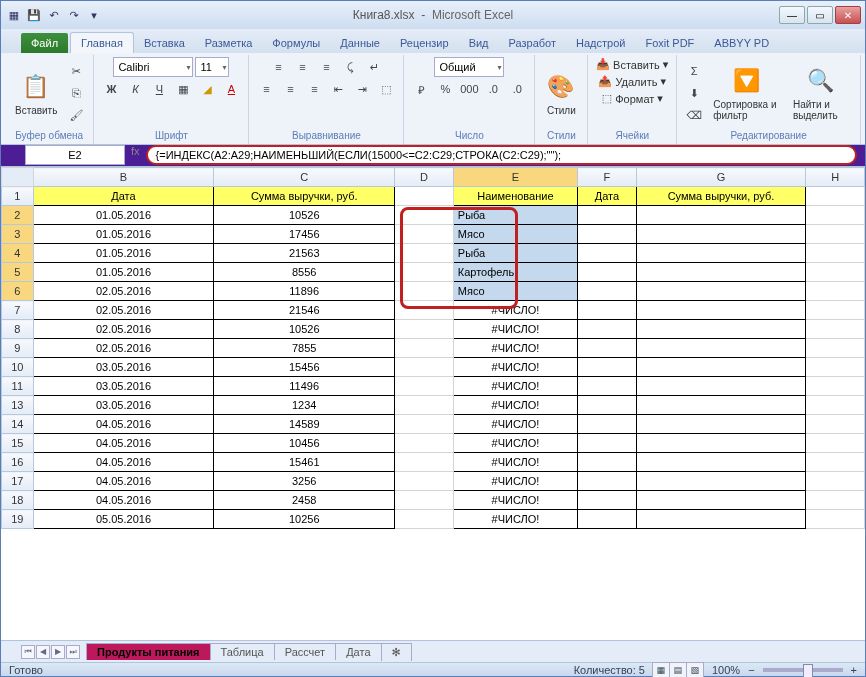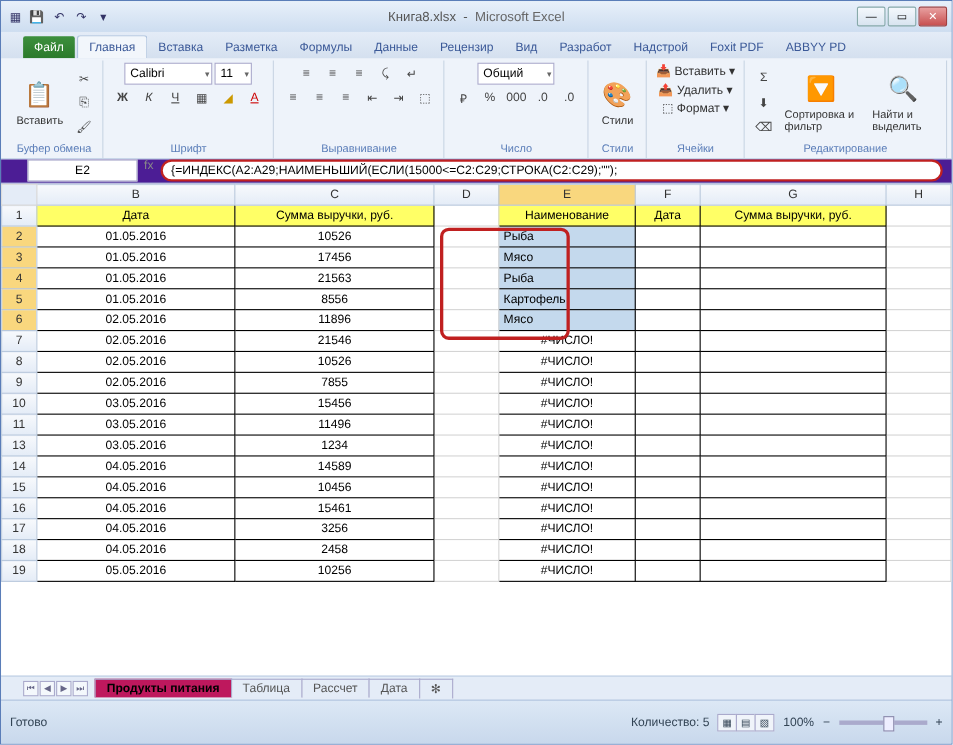--- a/index.html
+++ b/index.html
@@ -46,21 +46,21 @@
 .sel-cell { background: #c4d9ed !important; border: 1px solid #000 !important; text-align: left; margin-left: 28px; }
 .colB { width: 160px; } .colC { width: 160px; } .colD { width: 52px; } .colE { width: 110px; } .colF { width: 52px; } .colG { width: 150px; } .colH { width: 52px; }
 .highlight-wrap { position: relative; }
 .red-box { position: absolute; border: 3px solid #c02020; border-radius: 8px; pointer-events: none; }
 .sheet-tabs { height: 22px; background: #e4ecf7; display: flex; align-items: center; border-top: 1px solid #b0c4de; padding-left: 20px; }
 .nav-arrows { display: flex; gap: 1px; margin-right: 6px; }
 .nav-arrows span { width: 14px; height: 14px; border: 1px solid #aac; background: #f4f8fc; font-size: 8px; display: flex; align-items: center; justify-content: center; color: #668; }
 .stab { padding: 2px 10px; background: #fff; border: 1px solid #aac; border-bottom: none; font-size: 11px; margin-right: -1px; }
 .stab.active { background: #be185d; font-weight: bold; }
 .stab.inactive { background: #e4ecf7; color: #555; }
-.statusbar { height: 40px; background: linear-gradient(#dce8f5,#c8d8ec); display: flex; align-items: center; padding: 0 8px; font-size: 11px; color: #345; border-top: 1px solid #b0c4de; }
+.statusbar { height: 14px; background: linear-gradient(#dce8f5,#c8d8ec); display: flex; align-items: center; padding: 0 8px; font-size: 11px; color: #345; border-top: 1px solid #b0c4de; }
 .statusbar .right { margin-left: auto; display: flex; align-items: center; gap: 8px; }
 .slider { width: 80px; height: 4px; background: #aac; position: relative; }
 .slider::after { content: ''; position: absolute; left: 50%; top: -4px; width: 8px; height: 12px; background: #eef; border: 1px solid #88a; }
 .viewbtns { display: flex; }
 .viewbtns span { width: 18px; height: 16px; border: 1px solid #aac; background: #f0f4fa; margin-left: -1px; display:flex;align-items:center;justify-content:center;font-size:9px; }
 </style>
 </head>
 <body>
 
 <div class="window">

